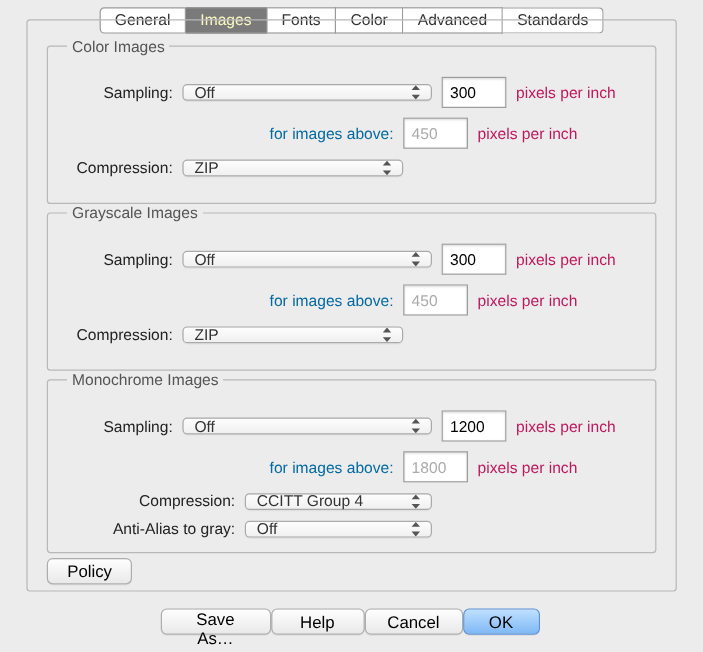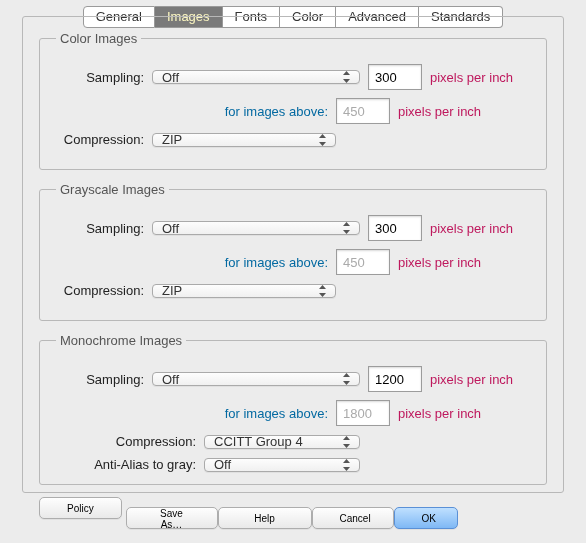--- a/index.html
+++ b/index.html
@@ -33,21 +33,20 @@
   left: 22px; right: 22px;
   top: 16px;
   bottom: 50px;
   border: 1px solid #b8b8b8;
   border-radius: 3px;
   padding: 14px 16px 10px;
 }
 fieldset.group {
   border: 1px solid #b8b8b8;
   border-radius: 3px;
-  margin-bottom: 12px;
   padding: 10px 12px 22px;
   position: relative;
 }
 fieldset.group legend {
   font-size: 13px;
   color: #555;
   padding: 0 4px;
   margin-left: 4px;
 }
 .row {
@@ -86,22 +85,22 @@
   border-radius: 0;
   box-shadow: inset 0 1px 2px rgba(0,0,0,0.15);
 }
 .numfield.ro { color: #aaa; background: #fff; }
 .unit { margin-left: 8px; color: #be185d; }
 .btn {
   background: linear-gradient(#fefefe,#e9e9e9);
   border: 1px solid #adadad;
   border-radius: 5px;
   height: 22px;
-  padding: 0 27px;
-  font-size: 10px;
+  padding: 0 16px;
+  font-size: 14px;
   font-family: inherit;
   cursor: default;
   box-shadow: 0 1px 0 rgba(0,0,0,0.05);
 }
 .btn.default {
   background: linear-gradient(#bfe0ff,#7fb8f5);
   border-color: #5a90d6;
 }
 .footer {
   position: absolute;
@@ -238,16 +237,16 @@
     </div>
   </fieldset>
 
   <div class="policy-wrap">
     <button class="btn">Policy</button>
   </div>
 </div>
 
 <div class="footer">
   <button class="btn" style="width:92px">Save As…</button>
-  <button class="btn" style="width:94px">Help</button>
+  <button class="btn" style="width:78px">Help</button>
   <button class="btn" style="width:82px">Cancel</button>
   <button class="btn default" style="width:64px">OK</button>
 </div>
 
 </body></html>

